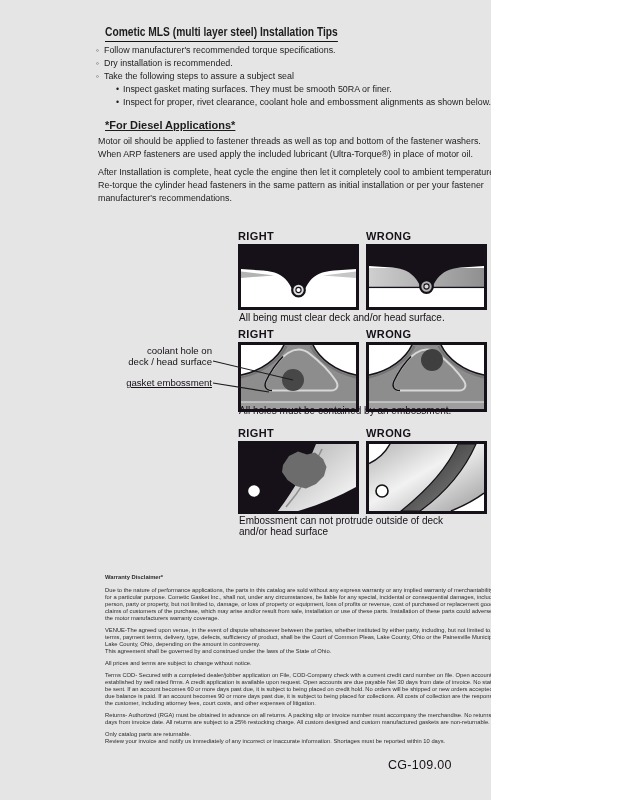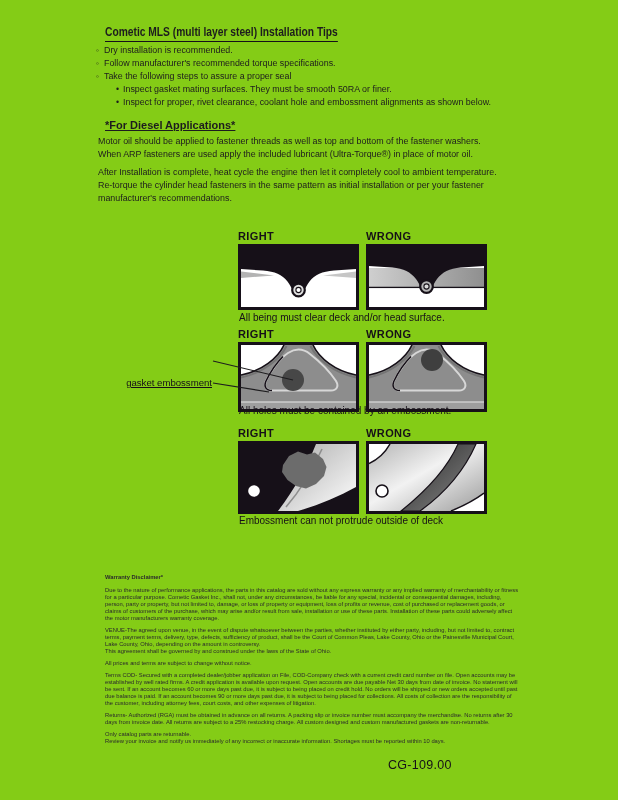--- a/index.html
+++ b/index.html
@@ -1,18 +1,18 @@
 <!DOCTYPE html>
 <html><head>
 <meta charset="utf-8">
 <style>
   html, body { margin: 0; padding: 0; width: 618px; height: 800px; background: #ffffff; }
   * { box-sizing: border-box; }
   .page {
-    position: relative; width: 618px; height: 800px; background: #84cc16;
+    position: relative; width: 491px; height: 800px; background: #e5e5e5;
     font-family: "Liberation Sans", "DejaVu Sans", sans-serif; color: #1d1c1e; overflow: hidden;
   }
   .title {
     position: absolute; left: 105px; top: 25px; font-size: 12.5px; font-weight: bold;
     white-space: nowrap; transform: scaleX(0.82); transform-origin: left top;
   }
   .title-inner { border-bottom: 1.6px solid #161018; padding-bottom: 1.5px; }
   .tips { position: absolute; left: 96px; top: 44px; font-size: 8.9px; line-height: 13px; }
   .tip { white-space: nowrap; }
   .tip .bullet-o { display: inline-block; width: 8px; font-size: 8px; }
@@ -45,23 +45,23 @@
 </head>
 <body>
 
 <div class="page">
 
   <div class="title">
     <span class="title-inner">Cometic MLS (multi layer steel) Installation Tips</span>
   </div>
 
   <div class="tips">
+    <div class="tip l1"><span class="bullet-o">◦</span><span>Follow manufacturer's recommended torque specifications.</span></div>
     <div class="tip l1"><span class="bullet-o">◦</span><span>Dry installation is recommended.</span></div>
-    <div class="tip l1"><span class="bullet-o">◦</span><span>Follow manufacturer's recommended torque specifications.</span></div>
-    <div class="tip l1"><span class="bullet-o">◦</span><span>Take the following steps to assure a proper seal</span></div>
+    <div class="tip l1"><span class="bullet-o">◦</span><span>Take the following steps to assure a subject seal</span></div>
     <div class="tip l2"><span class="bullet-f">•</span><span>Inspect gasket mating surfaces.  They must be smooth 50RA or finer.</span></div>
     <div class="tip l2"><span class="bullet-f">•</span><span>Inspect for proper, rivet clearance, coolant hole and embossment alignments as shown below.</span></div>
   </div>
 
   <div class="diesel-heading">*For Diesel Applications*</div>
   <div class="bodypara p-oil">Motor oil should be applied to fastener threads as well as top and bottom of the fastener washers. When ARP fasteners are used apply the included lubricant (Ultra-Torque®) in place of motor oil.</div>
   <div class="bodypara p-heat">After Installation is complete, heat cycle the engine then let it completely cool to ambient temperature. Re-torque the cylinder head fasteners in the same pattern as initial installation or per your fastener manufacturer's recommendations.</div>
 
   <div class="fig-label" style="left:238px; top:230px;">RIGHT</div>
   <div class="fig-label" style="left:366px; top:230px;">WRONG</div>
@@ -125,20 +125,24 @@
       <path d="M115,0 H72 C78,13 94,26 115,30 Z" fill="#ffffff"></path>
       <path d="M69.5,1 C76,14 92,27.5 115,32.5" stroke="#757575" stroke-width="2" fill="none"></path>
       <path d="M72,0 C78,13 94,26 115,30" stroke="#161018" stroke-width="1.6" fill="none"></path>
       <path d="M47,8 C54,3.5 62,3.5 69,9 C78,16 89,27 95,36 C98,41 96,45.5 90,45.5 L31,45.5 C25,45.5 22.5,41.5 25,36 C30,25 39,13.5 47,8 Z" fill="none" stroke="#d7d7d7" stroke-width="2"></path>
       <path d="M31,45.5 C25,45.5 22.5,41.5 25,36 C29,27.5 35.5,18 42,11.5" fill="none" stroke="#161018" stroke-width="1.6"></path>
       <circle cx="63" cy="15" r="11" fill="#3f3f3f"></circle>
     </svg>
   </div>
   <div class="caption" style="top:405px;">All holes must be contained by an embossment.</div>
 
+  <div class="ann" style="top:345px;">
+    <div>coolant hole on</div>
+    <div>deck / head surface</div>
+  </div>
   <div class="ann" style="top:377px;text-decoration:underline;">gasket embossment</div>
   <svg class="leaders" width="90" height="50" viewBox="0 0 90 50">
     <line x1="1" y1="11" x2="81" y2="30" stroke="#1d1c1e" stroke-width="1.1"></line>
     <line x1="1" y1="33" x2="57" y2="42" stroke="#1d1c1e" stroke-width="1.1"></line>
   </svg>
 
   <div class="fig-label" style="left:238px; top:427px;">RIGHT</div>
   <div class="fig-label" style="left:366px; top:427px;">WRONG</div>
 
   <div class="figbox tall3" style="left:238px; top:441px;">
@@ -173,20 +177,21 @@
       <path d="M0,0 H21 C16,9 9,15.5 0,19.5 Z" fill="#ffffff"></path>
       <path d="M21,0 C16,9 9,15.5 0,19.5" stroke="#161018" stroke-width="1.5" fill="none"></path>
       <path d="M115,49 V67 H82 C94,62 105,56.5 115,49 Z" fill="#ffffff"></path>
       <path d="M115,49 C105,56.5 94,62 82,67" stroke="#161018" stroke-width="1.5" fill="none"></path>
       <path d="M89,0 H107 C96,25 76,49 51,67 H32 C57,47 78,25 89,0 Z" fill="url(#g3wb)" stroke="#161018" stroke-width="1.2"></path>
       <circle cx="13" cy="47" r="6" fill="#ffffff" stroke="#161018" stroke-width="1.6"></circle>
     </svg>
   </div>
   <div class="caption" style="top:515px;">
     <div>Embossment can not protrude outside of deck</div>
+    <div>and/or head surface</div>
   </div>
 
   <div class="warranty">
     <div class="w-head">Warranty Disclaimer*</div>
     <div class="w-p">Due to the nature of performance applications, the parts in this catalog are sold without any express warranty or any implied warranty of merchantability or fitness for a particular purpose.  Cometic Gasket Inc., shall not, under any circumstances, be liable for any special, incidental or consequential damages, including, person, party or property, but not limited to, damage, or loss of property or equipment, loss of profits or revenue, cost of purchased or replacement goods, or claims of customers of the purchase, which may arise and/or result from sale, installation or use of these parts.  Installation of these parts could adversely affect the motor manufacturers warranty coverage.</div>
     <div class="w-p tight">VENUE-The agreed upon venue, in the event of dispute whatsoever between the parties, whether instituted by either party, including, but not limited to, contract terms, payment terms, delivery, type, defects, sufficiency of product, shall be the Court of Common Pleas, Lake County, Ohio or the Painesville Municipal Court, Lake County, Ohio, depending on the amount in controversy.</div>
     <div class="w-p">This agreement shall be governed by and construed under the laws of the State of Ohio.</div>
     <div class="w-p">All prices and terms are subject to change without notice.</div>
     <div class="w-p">Terms COD- Secured with a completed dealer/jobber application on File, COD-Company check with a current credit card number on file.  Open accounts may be established by well rated firms.  A credit application is available upon request.  Open accounts are due payable Net 30 days from date of invoice.  No statement will be sent.  If an account becomes 60 or more days past due, it is subject to being placed on credit hold.  No orders will be shipped or new orders accepted until past due balance is paid.  If an account becomes 90 or more days past due, it is subject to being placed for collections.  All costs of collection are the responsibility of the customer, including attorney fees, court costs, and other expenses of litigation.</div>
     <div class="w-p">Returns- Authorized (RGA) must be obtained in advance on all returns.  A packing slip or invoice number must accompany the merchandise.  No returns after 30 days from invoice date.  All returns are subject to a 25% restocking charge.  All custom designed and custom manufactured gaskets are non-returnable.</div>

